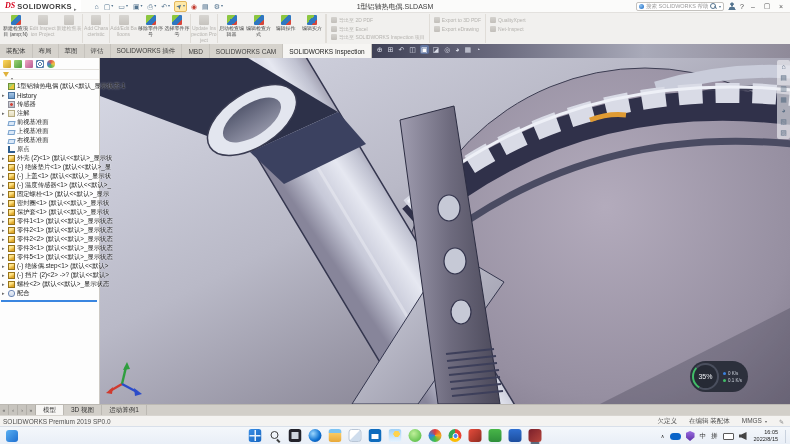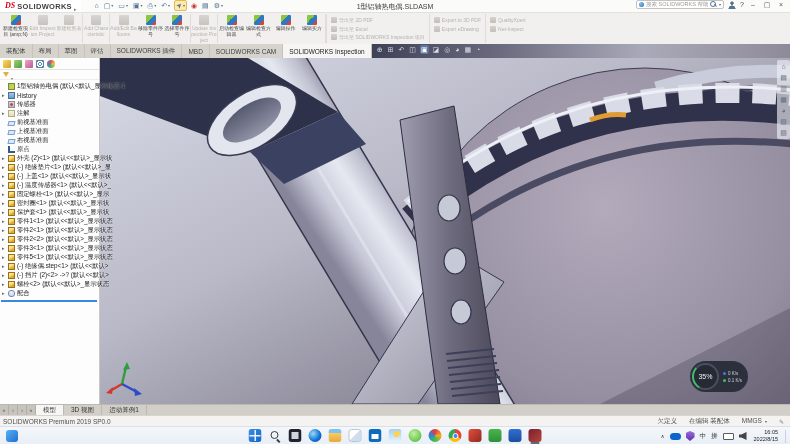--- a/index.html
+++ b/index.html
@@ -1,21 +1,21 @@
 <!DOCTYPE html>
 <html><head>
 <meta charset="utf-8">
 <style>
 *{margin:0;padding:0;box-sizing:border-box}
 html,body{width:790px;height:444px;overflow:hidden}
 body{font-family:"Liberation Sans","DejaVu Sans",sans-serif}
 .app{position:relative;width:790px;height:444px;background:#f1f0ee;overflow:hidden}
 
 
-.titlebar{position:absolute;left:0;top:0;width:100%;height:13px;background:#fbfbfa;border-bottom:1px solid #e3e1de;display:flex;align-items:flex-start;z-index:6}
+.titlebar{position:absolute;left:0;top:0;width:100%;height:13px;background:#fbfbfa;border-bottom:1px solid #e3e1de;display:flex;align-items:center;z-index:6}
 .logo{display:flex;align-items:center;gap:2px;padding:0 5px;height:100%;background:#fff}
 .logo-mark{color:#d6001c;font:italic bold 8px/1 "Liberation Serif",serif}
 .logo-name{font-weight:bold;font-size:7.5px;color:#3f3f3f;letter-spacing:.3px}
 .logo-flyout::after{content:"▸";font-size:5px;color:#777}
 .qat{display:flex;align-items:center;gap:3px;margin-left:12px}
 .qbtn{display:flex;align-items:center;color:#54748f;font-size:7px;line-height:1;padding:1px;border-radius:2px}
 .qbtn .qg{display:inline-block}
 .qbtn.caret::after{content:"▾";font-size:4px;color:#54748f;margin-left:1px}
 .qbtn.pressed{background:#ffe9a8;border:1px solid #e3b75c}
 [data-name="rebuild-icon"]{color:#c23b2e}

